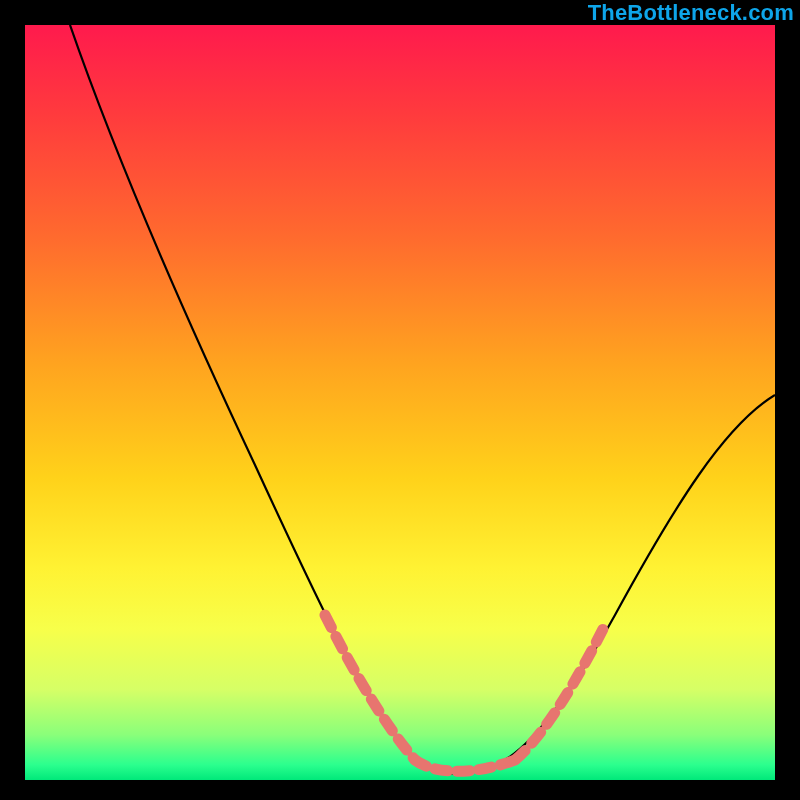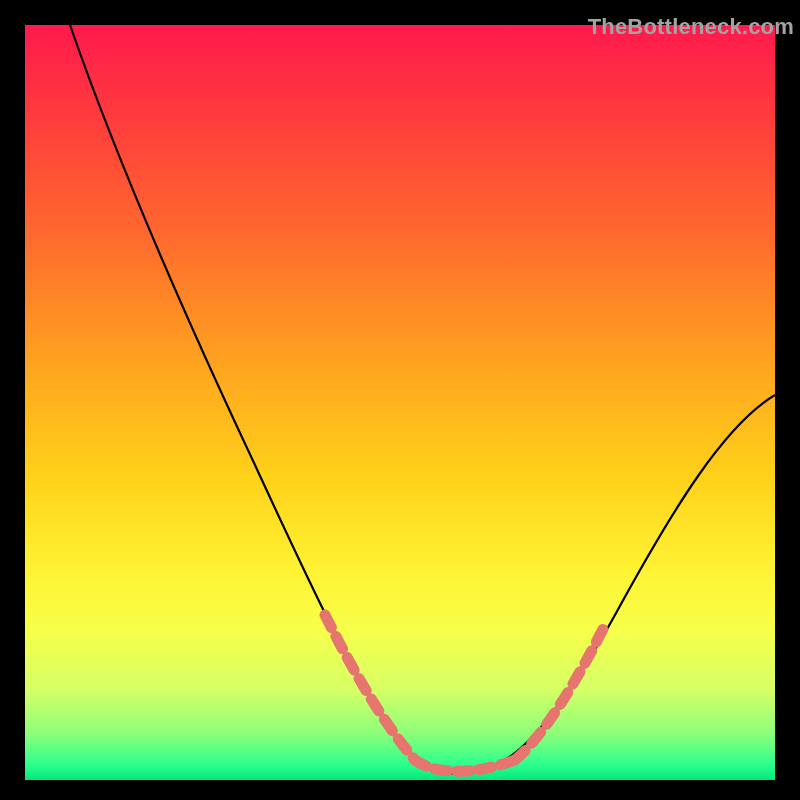--- a/index.html
+++ b/index.html
@@ -34,25 +34,25 @@
       #f7ff4a 80%,
       #d6ff66 88%,
       #8aff7a 94%,
       #2bff8e 98%,
       #00e87a 100%
     );
   }
   .watermark {
     position: absolute;
     right: 6px;
-    top: 14px;
+    top: 0;
     font-family: Arial, Helvetica, sans-serif;
     font-size: 22px;
     font-weight: 600;
-    color: #a3a3a3;
+    color: #0ea5e9;
     letter-spacing: 0.2px;
   }
   svg.curve {
     position: absolute;
     left: 0;
     top: 0;
     width: 750px;
     height: 755px;
   }
 </style>

